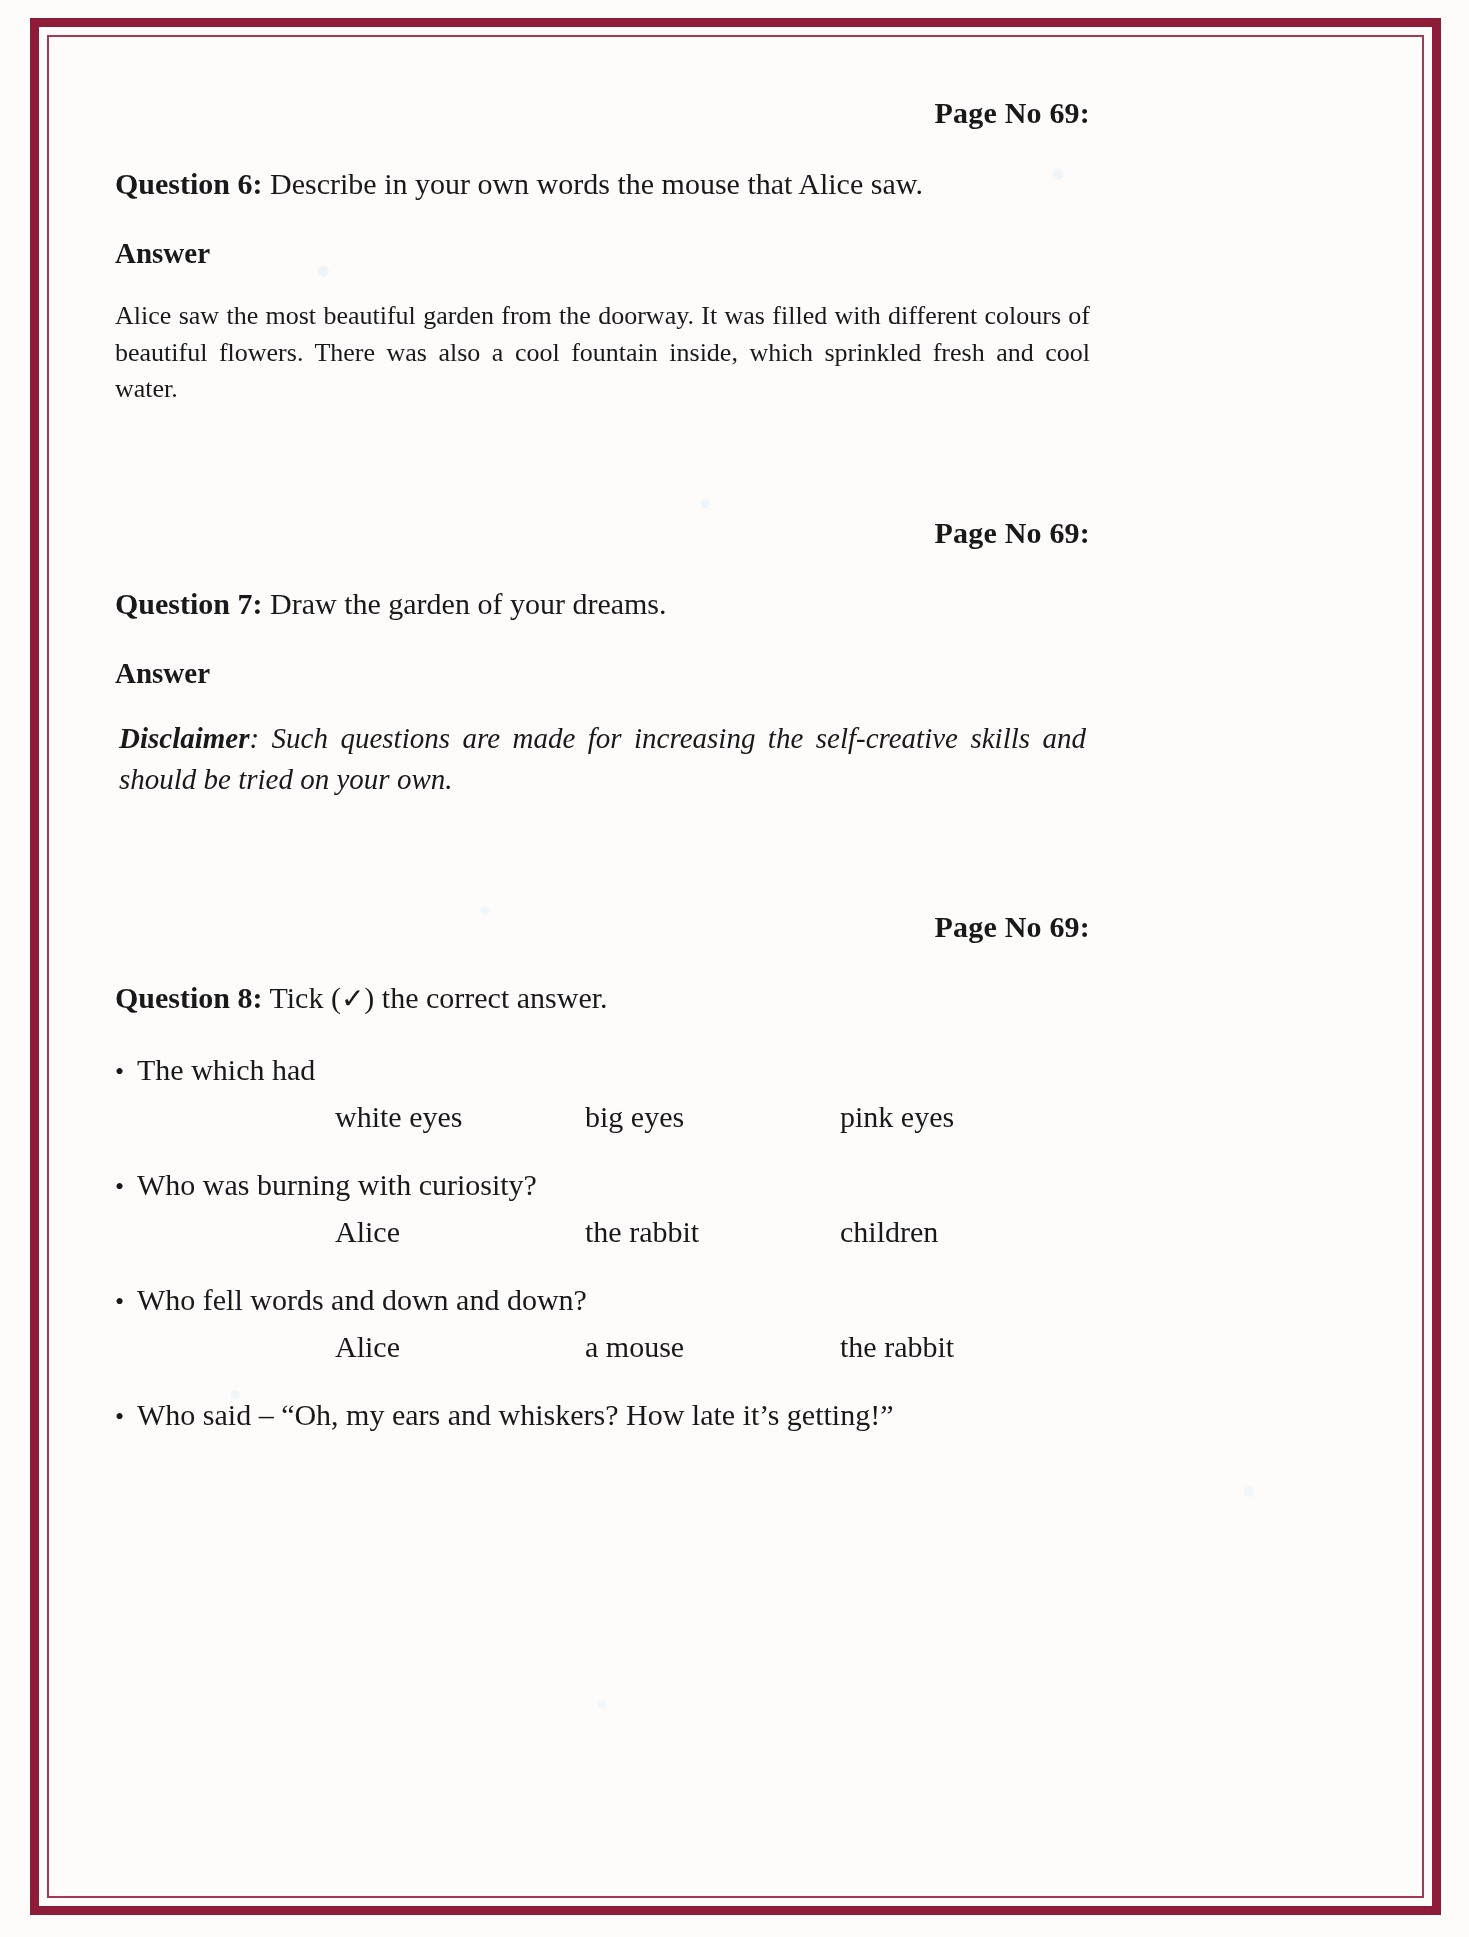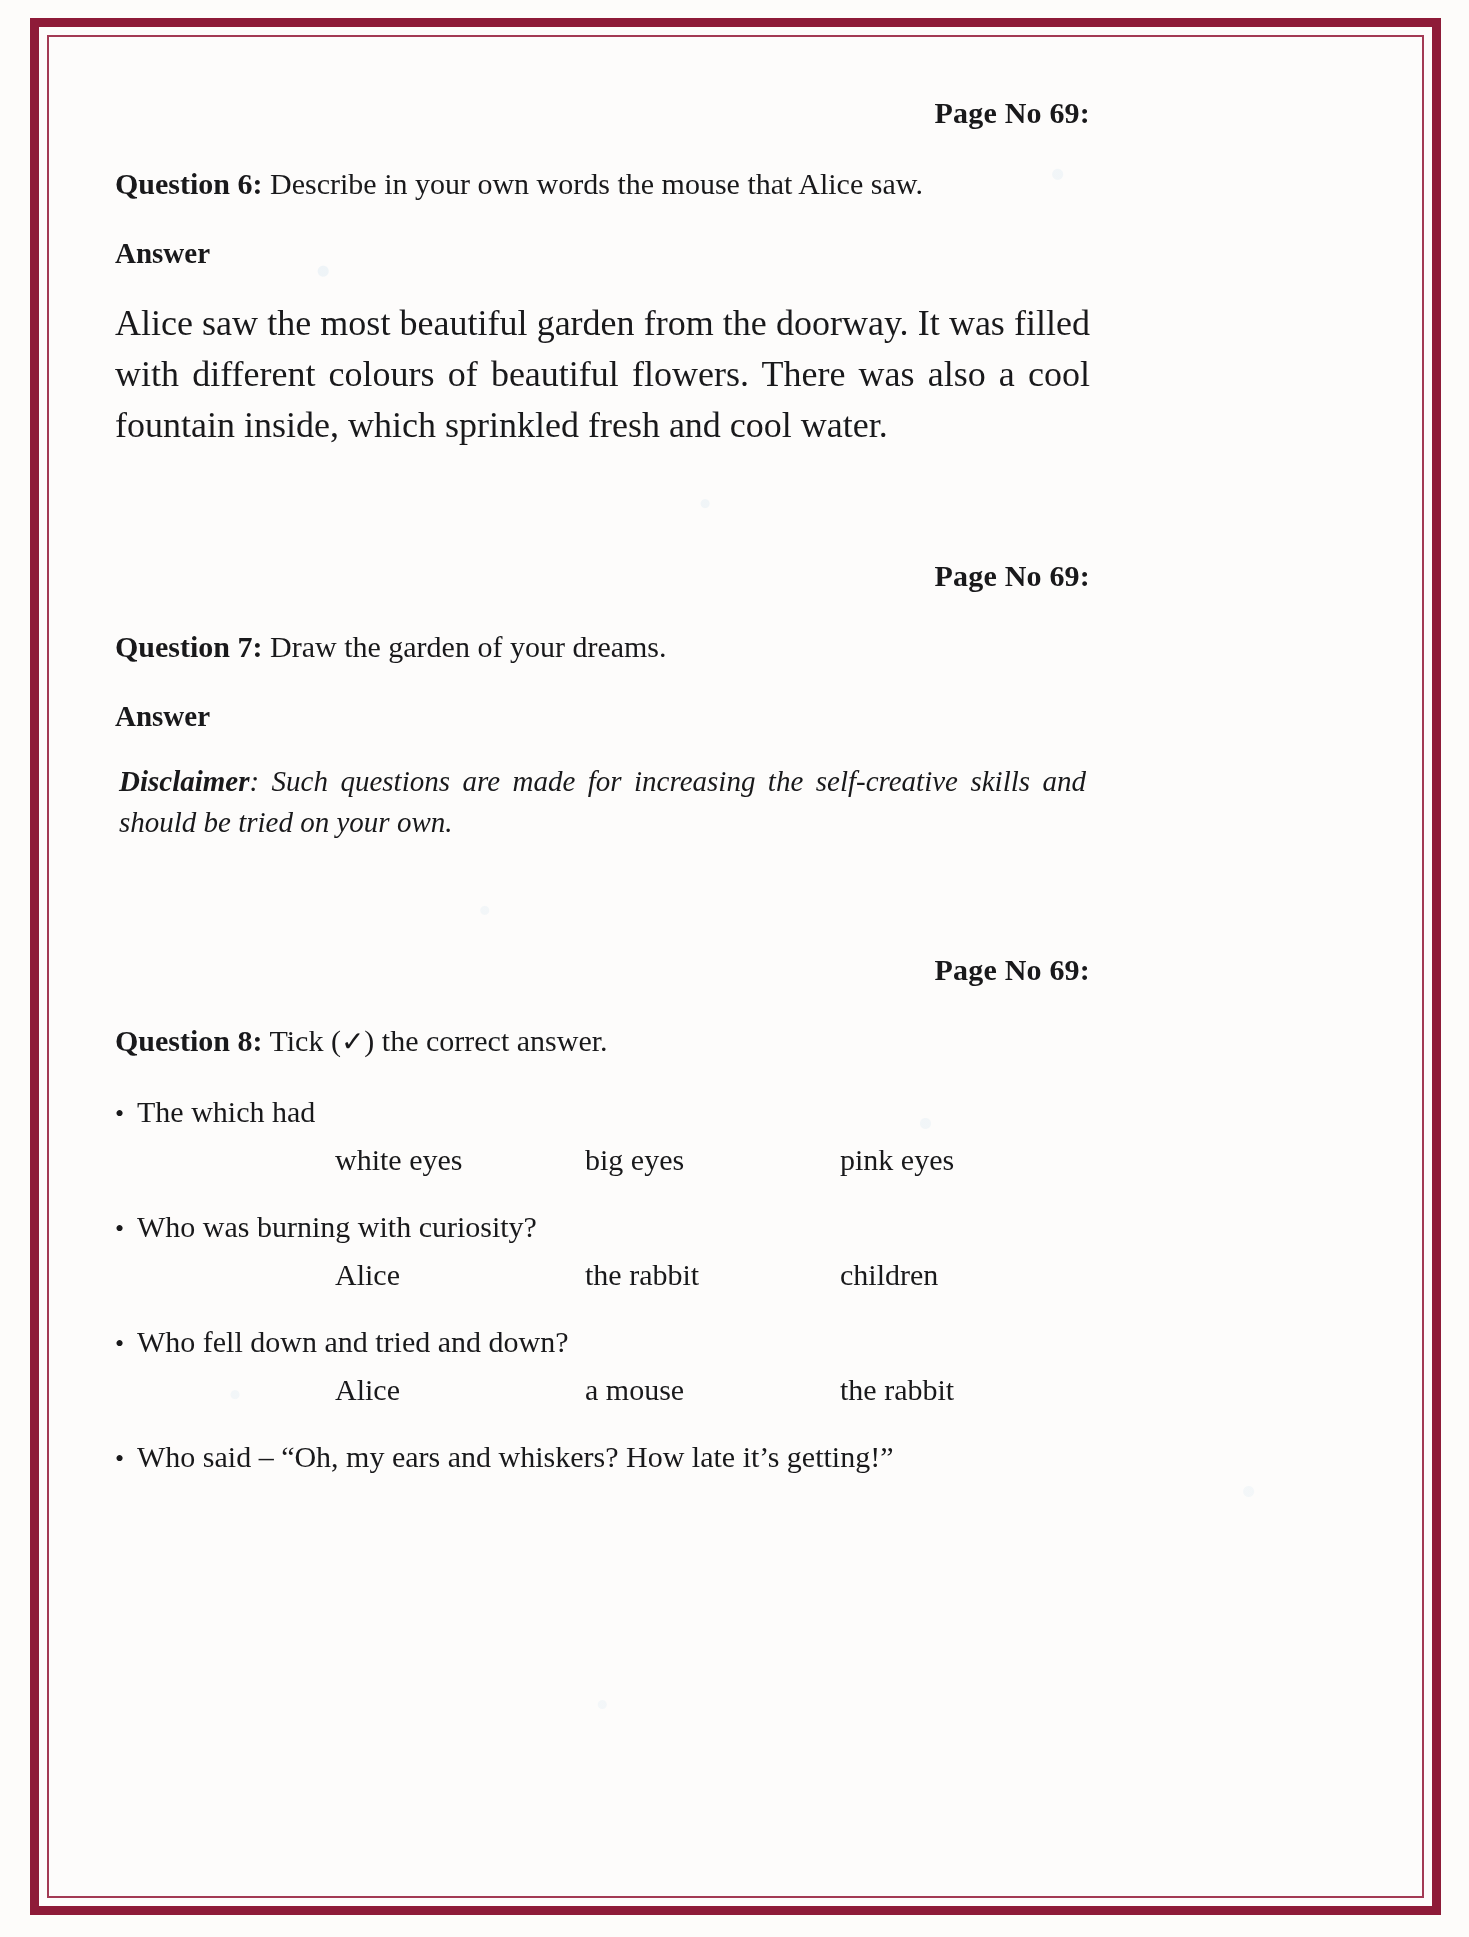--- a/index.html
+++ b/index.html
@@ -84,21 +84,21 @@
   }
   .q-label { font-weight: bold; }
 
   .answer-label {
     font-size: 29px;
     font-weight: bold;
     margin: 0 0 28px 0;
   }
 
   .answer-body {
-    font-size: 36px;
+    font-size: 26px;
     line-height: 1.42;
     text-align: justify;
     text-justify: inter-word;
     margin: 0;
   }
 
   .disclaimer {
     font-size: 29px;
     line-height: 1.42;
     font-style: italic;
@@ -225,21 +225,21 @@
           <div class="mcq-options">
             <span class="opt">Alice</span>
             <span class="opt">the rabbit</span>
             <span class="opt">children</span>
           </div>
         </div>
 
         <div class="mcq-block">
           <div class="mcq-prompt">
             <span class="bullet">•</span>
-            <span>Who fell down and tried and down?</span>
+            <span>Who fell words and down and down?</span>
           </div>
           <div class="mcq-options">
             <span class="opt">Alice</span>
             <span class="opt">a mouse</span>
             <span class="opt">the rabbit</span>
           </div>
         </div>
 
         <div class="mcq-block">
           <div class="mcq-prompt-last">

